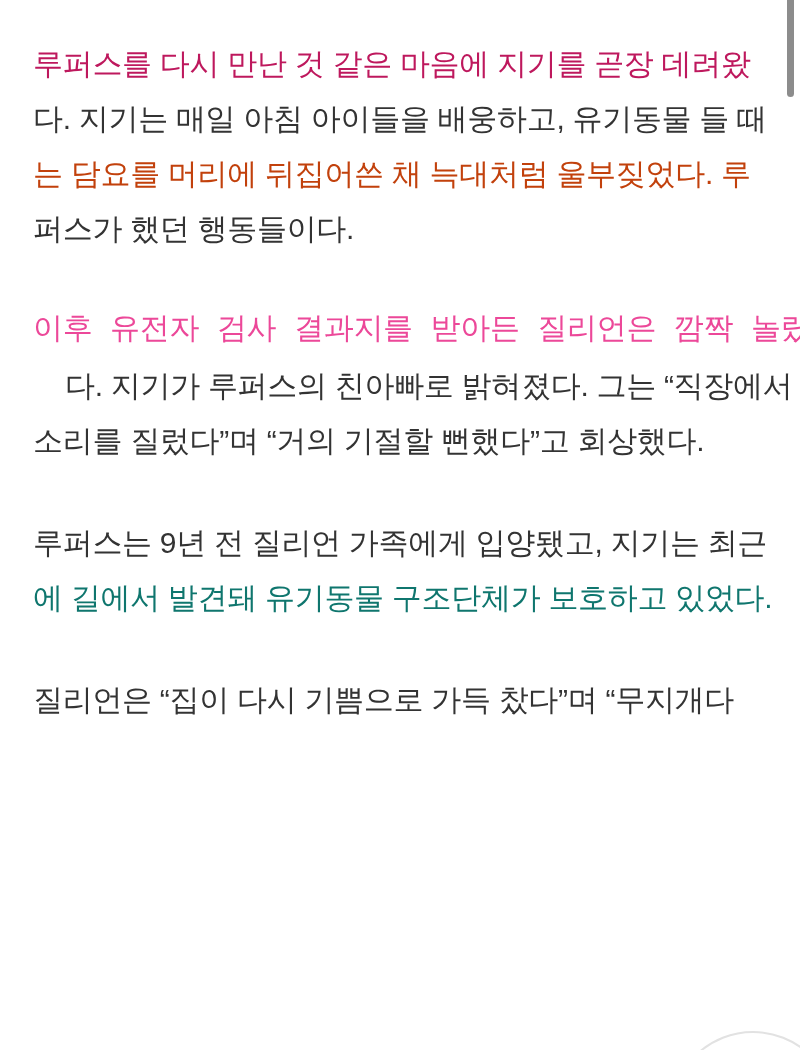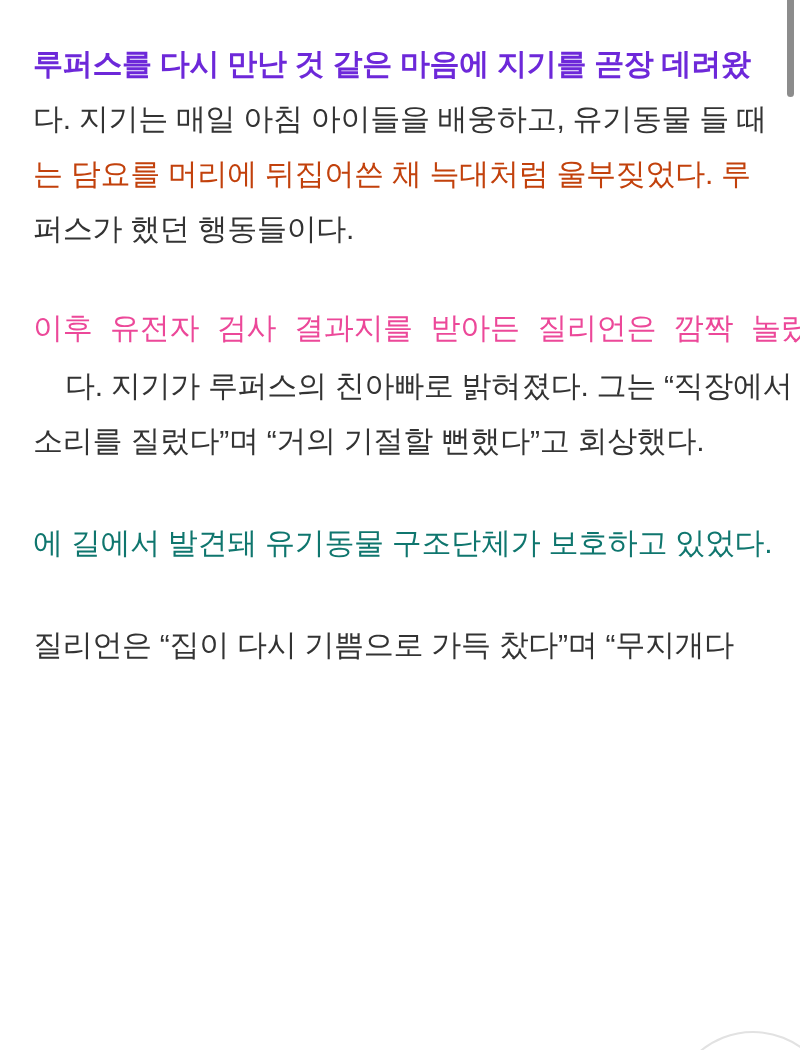--- a/index.html
+++ b/index.html
@@ -47,31 +47,32 @@
     border-style: solid;
     border-width: 2px;
   }
 </style>
 </head>
 <body>
 
 <div class="page" style="background: rgb(255, 255, 255);">
   <div class="content" id="article-body">
       <div class="paragraph">
-        <div class="line" style="color: #6d28d9; font-weight: bold;">루퍼스를 다시 만난 것 같은 마음에 지기를 곧장 데려왔</div>
+        <div class="line" style="color: #be185d;">루퍼스를 다시 만난 것 같은 마음에 지기를 곧장 데려왔</div>
         <div class="line" style="color: rgb(51, 51, 51);">다. 지기는 매일 아침 아이들을 배웅하고, 유기동물 들 때</div>
         <div class="line" style="color: #c2410c;">는 담요를 머리에 뒤집어쓴 채 늑대처럼 울부짖었다. 루</div>
         <div class="line" style="color: rgb(51, 51, 51);">퍼스가 했던 행동들이다.</div>
       </div>
       <div class="paragraph">
         <div class="line" style="color: #ec4899; font-family: Liberation Mono, monospace;">이후 유전자 검사 결과지를 받아든 질리언은 깜짝 놀랐</div>
         <div class="line" style="color: rgb(51, 51, 51); margin-left: 32px;">다. 지기가 루퍼스의 친아빠로 밝혀졌다. 그는 “직장에서</div>
         <div class="line" style="color: rgb(51, 51, 51);">소리를 질렀다”며 “거의 기절할 뻔했다”고 회상했다.</div>
       </div>
       <div class="paragraph">
+        <div class="line" style="color: rgb(51, 51, 51);">루퍼스는 9년 전 질리언 가족에게 입양됐고, 지기는 최근</div>
         <div class="line" style="color: #0f766e;">에 길에서 발견돼 유기동물 구조단체가 보호하고 있었다.</div>
       </div>
       <div class="paragraph">
         <div class="line" style="color: rgb(51, 51, 51);">질리언은 “집이 다시 기쁨으로 가득 찼다”며 “무지개다</div>
       </div>
     </div>
   <div class="scrollbar-thumb" id="scrollbar-thumb" style="background: rgb(140, 140, 140);"></div>
   <div class="fab-circle" id="scroll-top-button" style="border-color: rgb(226, 226, 226); background: rgb(255, 255, 255);"></div>
 </div>
 

